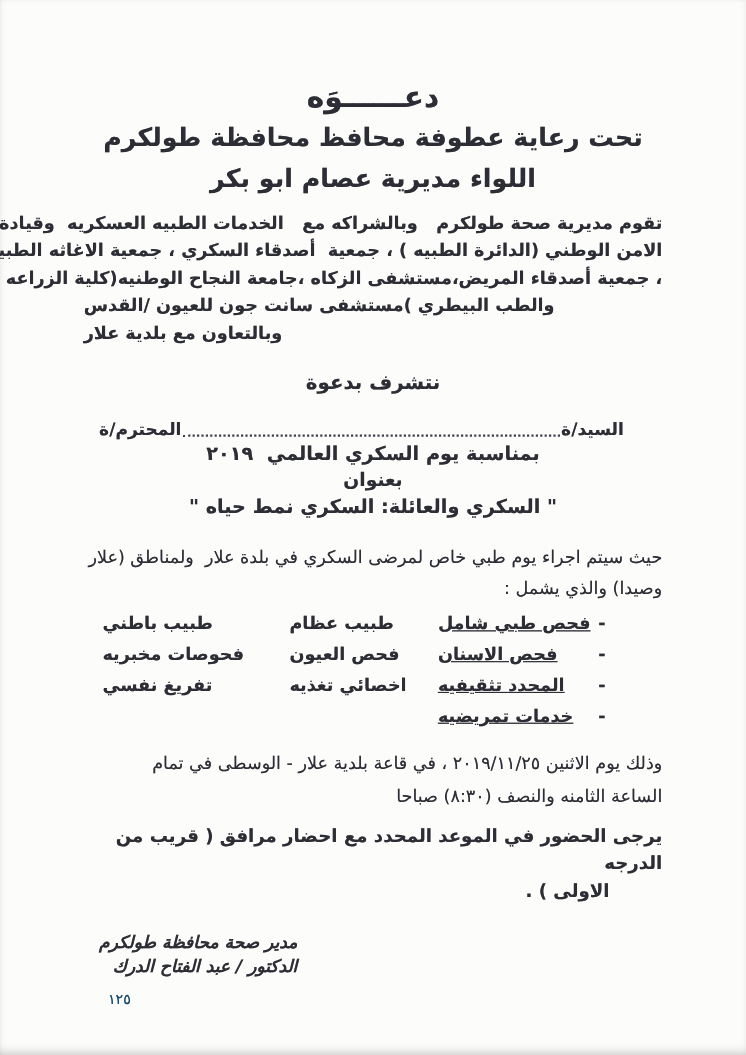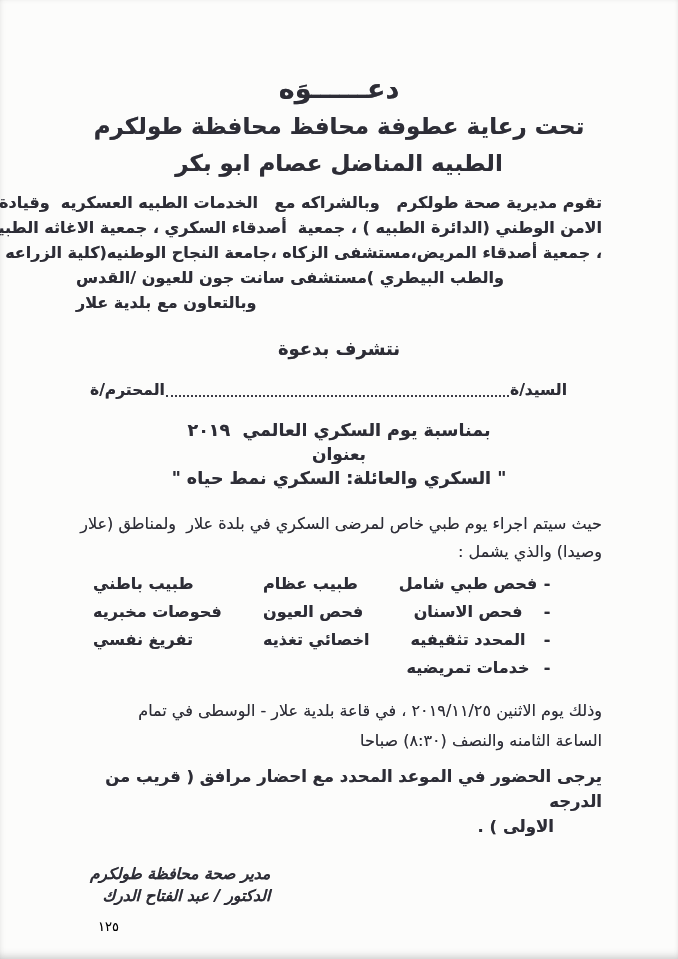--- a/index.html
+++ b/index.html
@@ -21,48 +21,48 @@
     text-shadow:0 0 .4px rgba(45,45,54,.55);
   }
   .center { text-align:center; }
   .doc-title { font-size:27px; font-weight:700; line-height:38px; }
   .patronage { font-size:23px; font-weight:700; line-height:37px; }
   .organizers { margin-top:8px; font-size:16px; font-weight:700; line-height:25px; text-align:left; }
   .organizers div { white-space:nowrap; }
   .honor { margin-top:21px; font-size:18px; font-weight:700; text-align:center; line-height:25px; }
   .addressee { display:flex; align-items:flex-end; margin:18px 35px 0 14px; font-size:15.5px; font-weight:700; line-height:22px; }
   .leader { flex:1 1 auto; border-bottom:2px dotted #3c3c46; margin:0 1px 4px; }
-  .occasion { margin-top:17px; text-align:center; font-weight:700; }
+  .occasion { text-align:center; font-weight:700; }
   .occ1 { font-size:17.5px; line-height:24px; }
   .occ2 { font-size:17px;   line-height:24px; }
   .occ3 { font-size:17.5px; line-height:24px; }
   .intro { margin-top:20px; font-size:16px; line-height:28px; }
   .services {
     display:grid;
     grid-template-columns:18px 140px 135px 170px;
     margin:4px 46px 0 0;
     font-size:16px; font-weight:700; line-height:28px;
   }
   .services .dash { text-align:center; }
-  .services .c1 { text-align:center; }
+  .services .c1 { text-align:left;text-decoration:underline; }
   .services .c2, .services .c3 { text-align:left; }
   .datetime { margin-top:14px; font-size:16px; line-height:30px; }
   .note { margin-top:8px; font-size:16.5px; font-weight:700; line-height:25px; }
   .note .l2 { padding-right:48px; }
   .signature { margin:24px auto 0 0; width:fit-content; margin-right:auto; margin-left:14px; text-align:right; font-size:15.5px; font-weight:700; line-height:22px;font-style:italic; }
-  .pagenum { margin:12px auto 0 22px; margin-right:auto; width:fit-content; font-size:13px; letter-spacing:3px; color:#000000; }
+  .pagenum { margin:12px auto 0 22px; margin-right:auto; width:fit-content; font-size:13px; letter-spacing:3px; color:#0c4a6e; }
 </style>
 </head>
 <body>
 
 <div class="page">
 
   <div class="center doc-title">دعــــــوَه</div>
   <div class="center patronage">تحت رعاية عطوفة محافظ محافظة طولكرم</div>
-  <div class="center patronage">الطبيه المناضل عصام ابو بكر</div>
+  <div class="center patronage">اللواء مديرية عصام ابو بكر</div>
 
   <div class="organizers">
     <div>تقوم مديرية صحة طولكرم &nbsp; وبالشراكه مع &nbsp; الخدمات الطبيه العسكريه &nbsp;وقيادة</div>
     <div>الامن الوطني (الدائرة الطبيه ) ، جمعية&nbsp; أصدقاء السكري ، جمعية الاغاثه الطبيه</div>
     <div>، جمعية أصدقاء المريض،مستشفى الزكاه ،جامعة النجاح الوطنيه(كلية الزراعه</div>
     <div>والطب البيطري )مستشفى سانت جون للعيون /القدس</div>
     <div>وبالتعاون مع بلدية علار</div>
   </div>
 
   <div class="honor">نتشرف بدعوة</div>

